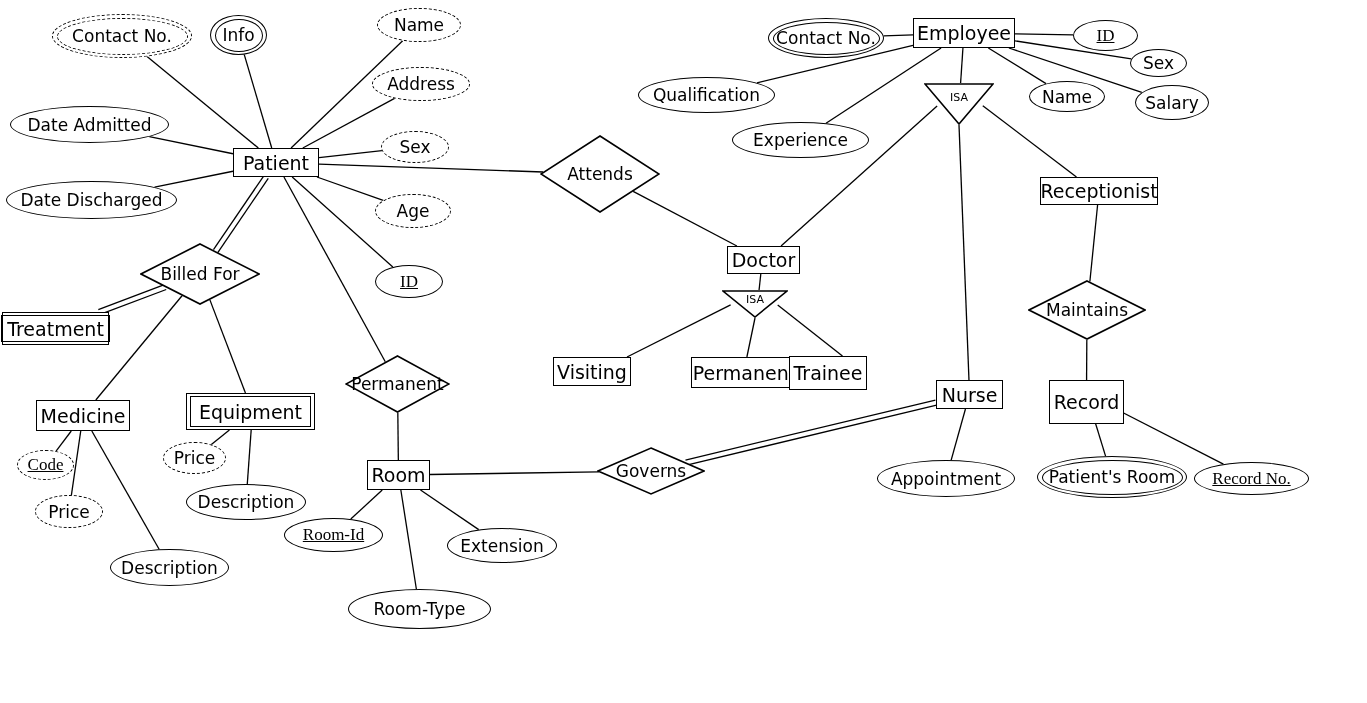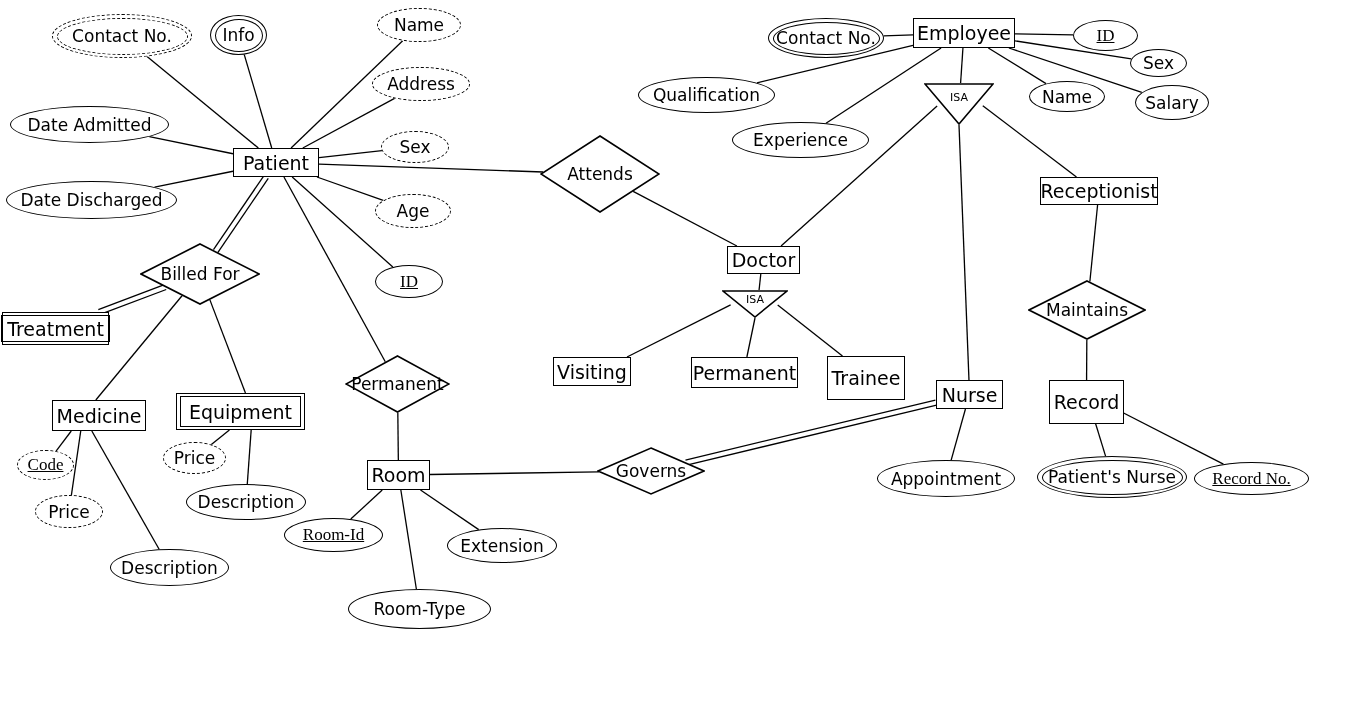--- a/index.html
+++ b/index.html
@@ -186,24 +186,24 @@
     </svg>
   <div id="shapes">
       <div class="node entity" style="left: 233px; top: 148px; width: 86px; height: 29px; justify-content: center;">
         <span>Patient</span>
       </div>
       <div class="node entity weak" style="left: 2px; top: 312px; width: 107px; height: 33px;">
         <div class="inner">
           <span>Treatment</span>
         </div>
       </div>
-      <div class="node entity" style="left: 36px; top: 400px; width: 94px; height: 31px; margin-left: 16px;">
+      <div class="node entity" style="left: 36px; top: 400px; width: 94px; height: 31px;">
         <span>Medicine</span>
       </div>
-      <div class="node entity weak" style="left: 176px; top: 393px; width: 129px; height: 37px;">
+      <div class="node entity weak" style="left: 186px; top: 393px; width: 129px; height: 37px;">
         <div class="inner">
           <span>Equipment</span>
         </div>
       </div>
       <div class="node entity" style="left: 367px; top: 460px; width: 63px; height: 30px;">
         <span>Room</span>
       </div>
       <div class="node entity" style="left: 913px; top: 18px; width: 102px; height: 30px;">
         <span>Employee</span>
       </div>
@@ -218,21 +218,21 @@
       </div>
       <div class="node entity" style="left: 1049px; top: 380px; width: 75px; height: 44px; text-align: right;">
         <span>Record</span>
       </div>
       <div class="node entity" style="left: 553px; top: 357px; width: 78px; height: 29px;">
         <span>Visiting</span>
       </div>
       <div class="node entity" style="left: 691px; top: 357px; width: 107px; height: 31px;">
         <span>Permanent</span>
       </div>
-      <div class="node entity" style="left: 827px; top: 356px; width: 78px; height: 44px;">
+      <div class="node entity" style="left: 789px; top: 356px; width: 78px; height: 34px;">
         <span>Trainee</span>
       </div>
       <div class="node attr multi derived" style="left: 52px; top: 14px; width: 140px; height: 44px;">
         <div class="inner">
           <span>Contact No.</span>
         </div>
       </div>
       <div class="node attr multi" style="left: 210px; top: 15px; width: 57px; height: 40px;">
         <div class="inner">
           <span>Info</span>
@@ -304,21 +304,21 @@
         <span>Name</span>
       </div>
       <div class="node attr" style="left: 1135px; top: 85px; width: 74px; height: 35px;">
         <span>Salary</span>
       </div>
       <div class="node attr" style="left: 877px; top: 460px; width: 138px; height: 37px;">
         <span>Appointment</span>
       </div>
       <div class="node attr multi" style="left: 1037px; top: 456px; width: 150px; height: 42px;">
         <div class="inner">
-          <span>Patient's Nurse</span>
+          <span>Patient's Room</span>
         </div>
       </div>
       <div class="node attr" style="left: 1194px; top: 462px; width: 115px; height: 33px;">
         <span class="key">Record No.</span>
       </div>
       <div class="node rel" style="left: 540px; top: 135px; width: 120px; height: 78px;">
         <svg class="dshape" viewBox="0 0 120 78" preserveAspectRatio="none">
           <polygon points="60,1 119,39 60,77 1,39" fill="#fff" stroke="#000000" stroke-width="1.6"></polygon>
         </svg>
         <span class="dlabel">Attends</span>

